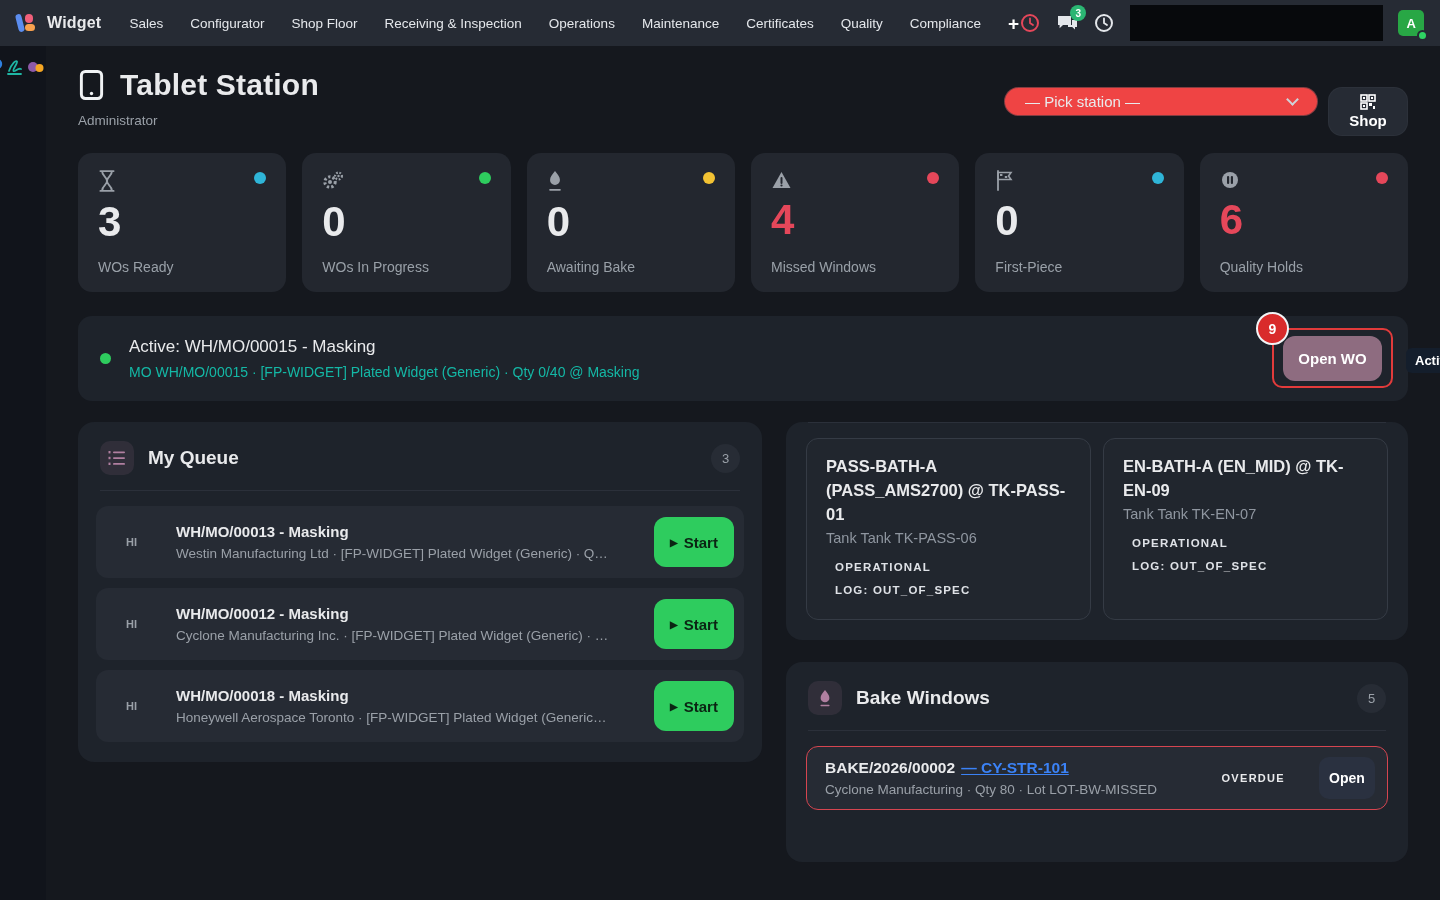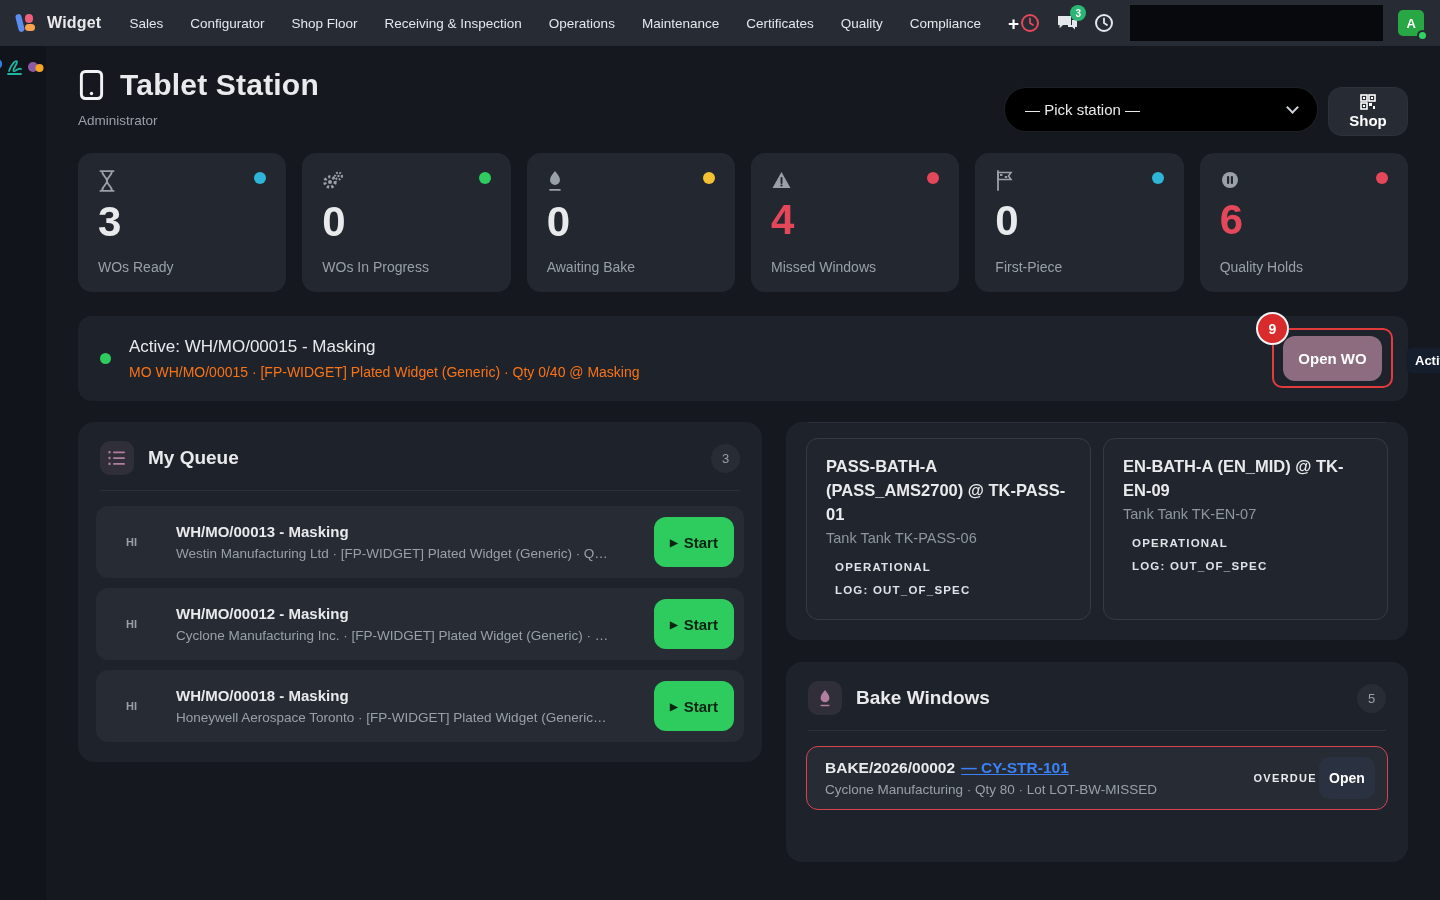--- a/index.html
+++ b/index.html
@@ -45,21 +45,21 @@
   .cardsic .b2 { width:22px; height:11px; background:#8e5aa8; border-radius:2px; }
   .diamond { display:inline-block; width:7px; height:7px; background:#7d5ba6; transform:rotate(45deg); margin-right:2px; }
   
   .main { position:absolute; left:46px; top:46px; right:0; bottom:0; padding:0 32px; overflow:hidden; }
   .header-row { margin-top:22px; display:flex; justify-content:space-between; align-items:flex-start; }
   .title-wrap { }
   .title-line { display:flex; align-items:center; gap:15px; }
   .page-title { margin:0; font-size:30px; font-weight:800; letter-spacing:.2px; }
   .page-sub { margin-top:11px; font-size:13.5px; color:#9aa0a8; }
   .controls { display:flex; gap:10px; align-items:flex-start; margin-top:19px; }
-  .station-select { width:314px; height:45px; background:#000000; border:1px solid #31374090; border-radius:22px;
+  .station-select { width:314px; height:29px; background:#ef4444; border:1px solid #31374090; border-radius:22px;
                     display:flex; align-items:center; justify-content:space-between; padding:0 20px; font-size:15px; cursor:pointer; }
   .chevron { width:9px; height:9px; border-right:2px solid #cfd3d9; border-bottom:2px solid #cfd3d9;
              transform:rotate(45deg); margin-top:-4px; }
   .scan-btn { width:80px; height:49px; background:#262b34; border:1px solid #31374090; border-radius:14px;
               display:flex; flex-direction:column; align-items:center; justify-content:center; gap:2px;
               font-weight:700; font-size:15px; color:#fff; cursor:pointer; }
   
   .kpis { margin-top:17px; display:grid; grid-template-columns:repeat(6,1fr); gap:16px; }
   .kpi { height:139px; background:#23272f; border-radius:14px; padding:17px 20px; display:flex; flex-direction:column; }
   .kpi-top { display:flex; justify-content:space-between; align-items:flex-start; }
@@ -67,21 +67,21 @@
   .dot-cyan { background:#2fb5d8; } .dot-green { background:#2ecc5e; }
   .dot-yellow { background:#f2c233; } .dot-red { background:#e5475a; }
   .kpi-value { font-size:42px; font-weight:800; line-height:1; margin-top:9px; }
   .kpi-value.red { color:#e5475a; }
   .kpi-label { margin-top:auto; font-size:14px; color:#99a0a8; }
   
   .banner { margin-top:24px; height:85px; background:#1e232b; border-radius:14px; display:flex; align-items:center;
             padding:0 22px; position:relative; }
   .banner-dot { width:11px; height:11px; border-radius:50%; background:#2ecc5e; margin-right:18px; flex:none; }
   .banner-title { font-size:17px; font-weight:400; }
-  .banner-sub { font-size:14px; color:#f97316; margin-top:7px; }
+  .banner-sub { font-size:14px; color:#14b8a6; margin-top:7px; }
   .anno { position:absolute; right:15px; top:12px; width:121px; height:60px; border:2.5px solid #e23b3b;
           border-radius:10px; display:flex; align-items:center; justify-content:center; }
   .openwo { width:99px; height:45px; background:#8e6c80; border-radius:12px; color:#fff; font-weight:700;
             font-size:15px; display:flex; align-items:center; justify-content:center; cursor:pointer; }
   .anno-badge { position:absolute; left:-18px; top:-18px; width:33px; height:33px; border-radius:50%;
                 background:#d92b2b; border:2.5px solid #f2f4f6; color:#fff; font-weight:700; font-size:14px;
                 display:flex; align-items:center; justify-content:center; z-index:2; }
   .edge-tooltip { position:absolute; right:0; top:348px; height:25px; background:#141e2c; border-radius:6px 0 0 6px;
                   color:#fff; font-weight:700; font-size:13px; display:flex; align-items:center; padding-left:9px;
                   width:34px; overflow:hidden; white-space:nowrap; z-index:4; }
@@ -116,21 +116,21 @@
   .bath-status { margin-top:15px; font-size:11.5px; font-weight:700; letter-spacing:1.2px; color:#dfe2e7; padding-left:9px; }
   .bath-log { margin-top:11px; font-size:11.5px; font-weight:700; letter-spacing:1.2px; color:#dfe2e7; padding-left:9px; }
   
   .bake-items { padding:15px 20px 20px; }
   .bake-item { height:64px; background:#262b34; border:1.5px solid #d64550; border-radius:12px;
                display:flex; align-items:center; padding:0 12px 0 18px; }
   .bake-body { flex:1; min-width:0; }
   .bake-title { font-size:15.5px; font-weight:800; white-space:nowrap; overflow:hidden; }
   .bake-ref { color:#3b82f6; margin-left:6px; font-weight:700;text-decoration:underline; }
   .bake-sub { font-size:13.5px; color:#9aa0a8; margin-top:5px; }
-  .bake-status { font-size:11px; font-weight:700; letter-spacing:1.3px; margin-right:2px; flex:none; }
+  .bake-status { font-size:11px; font-weight:700; letter-spacing:1.3px; margin-right:34px; flex:none; }
   .open-btn { width:56px; height:42px; border-radius:10px; background:#2a3140; color:#fff; font-weight:700;
               font-size:14px; display:flex; align-items:center; justify-content:center; flex:none; cursor:pointer; }
 </style>
 </head>
 <body>
 
 <div class="topbar">
   <div class="brand">
     <svg width="24" height="24" viewBox="0 0 24 24">
       <rect x="3" y="3" width="6" height="18" rx="3" fill="#5b8def" transform="rotate(-14 6 12)"></rect>

